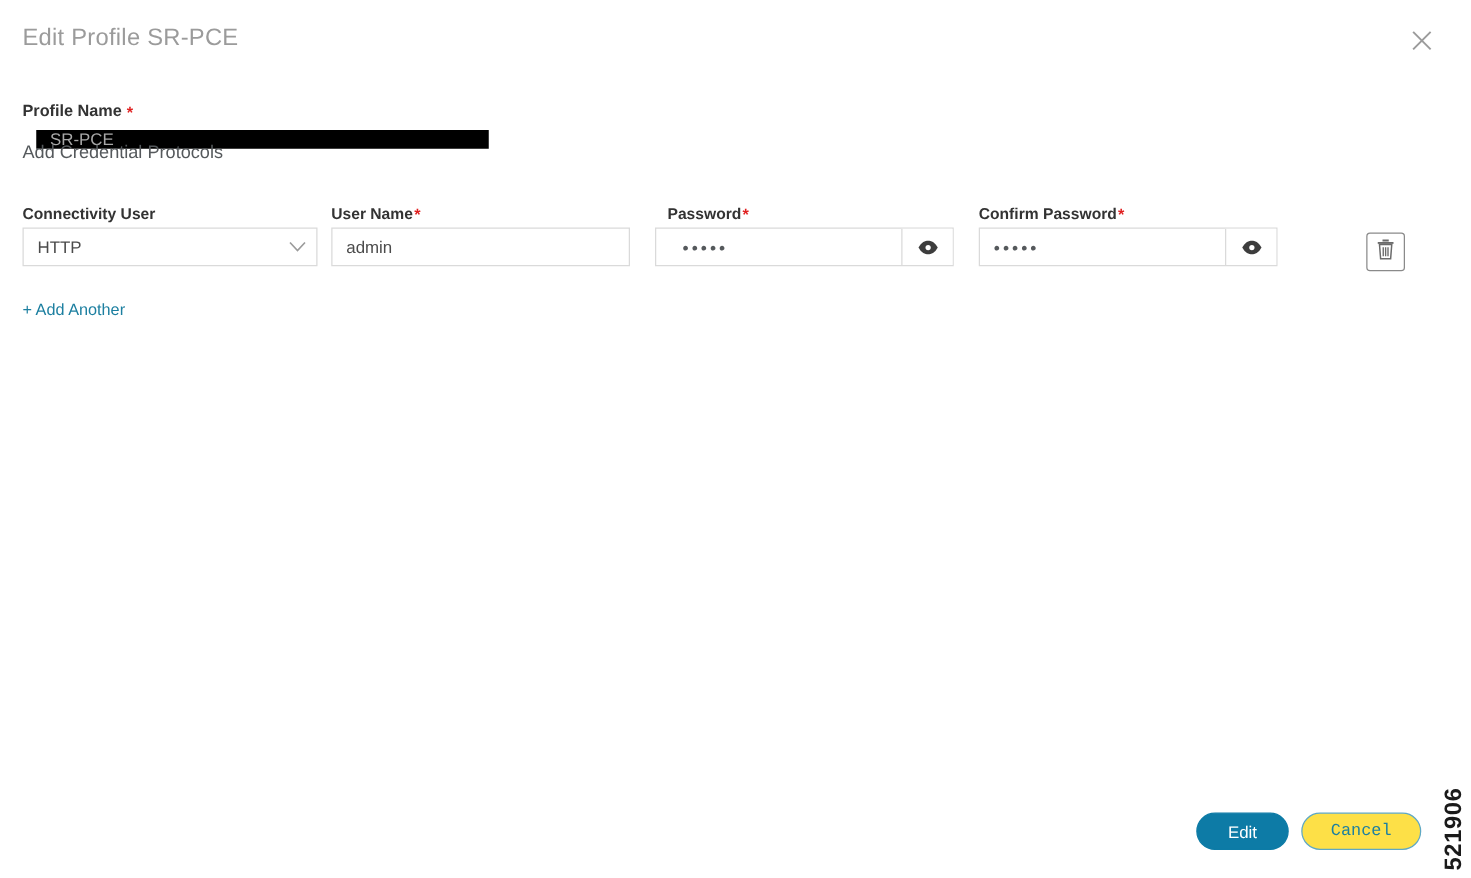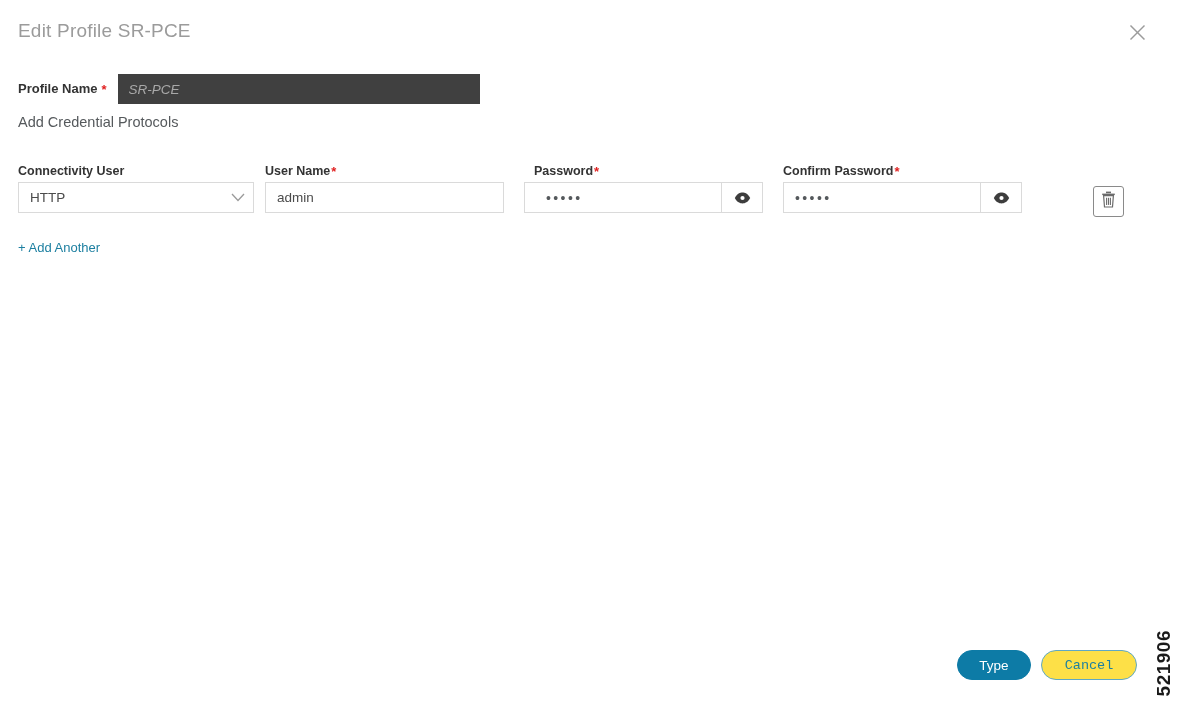--- a/index.html
+++ b/index.html
@@ -56,51 +56,51 @@
   .close-btn svg { display: block; }
 
   
   .profile-row {
     position: absolute;
     left: 18px;
     top: 74px;
     height: 30px;
     display: flex;
     align-items: flex-start;
+    flex-direction: column;
   }
   .profile-label {
     font-size: 13px;
     font-weight: bold;
     color: #333333;
     white-space: nowrap;
     line-height: 30px;
   }
   .req-star {
     color: #e02020;
     font-size: 13px;
     font-weight: bold;
     margin-left: 4px;
     line-height: 1;
     vertical-align: middle;
   }
   .profile-input {
     margin-left: 11px;
     width: 362px;
     height: 30px;
-    background: #404040;
+    background: #000000;
     border: none;
     border-radius: 0;
     box-sizing: border-box;
     display: flex;
     align-items: center;
     padding-left: 11px;
     font-size: 13.5px;
     color: #a8a8a8;
     font-family: "Liberation Sans", sans-serif;
-    font-style: italic;
   }
 
   
   .section-title {
     position: absolute;
     left: 18px;
     top: 114px;
     font-size: 14.5px;
     font-weight: 400;
     color: #55595c;
@@ -351,19 +351,19 @@
         <line x1="5.6" y1="6.8" x2="5.6" y2="13.9" stroke="#6b6b6b" stroke-width="1.1"></line>
         <line x1="7.5" y1="6.8" x2="7.5" y2="13.9" stroke="#6b6b6b" stroke-width="1.1"></line>
         <line x1="9.4" y1="6.8" x2="9.4" y2="13.9" stroke="#6b6b6b" stroke-width="1.1"></line>
       </svg>
     </span>
   </div>
 
   <div class="add-another">+ Add Another</div>
 
   <div class="footer">
-    <div class="btn btn-save">Type</div>
+    <div class="btn btn-save">Edit</div>
     <div class="btn btn-cancel">Cancel</div>
   </div>
 
   <div class="watermark">521906</div>
 
 </div>
 
 </body></html>

